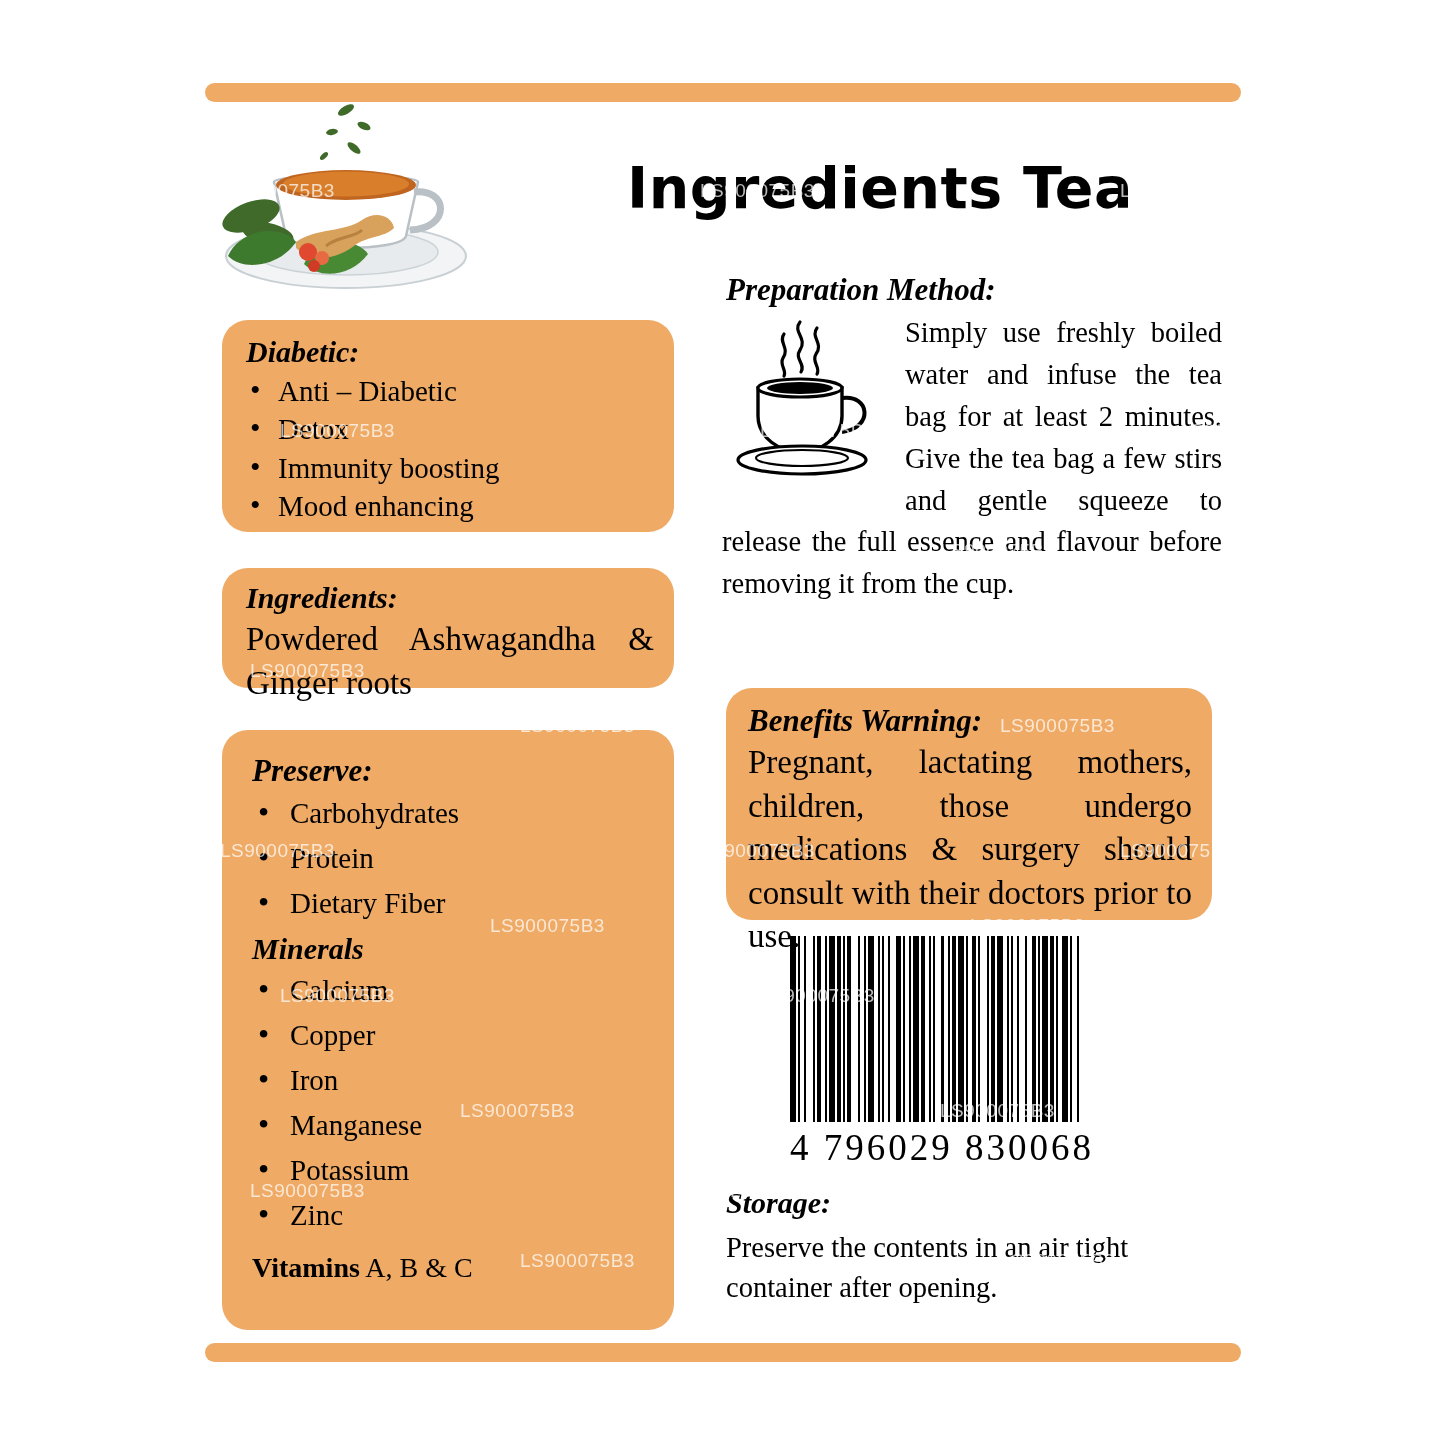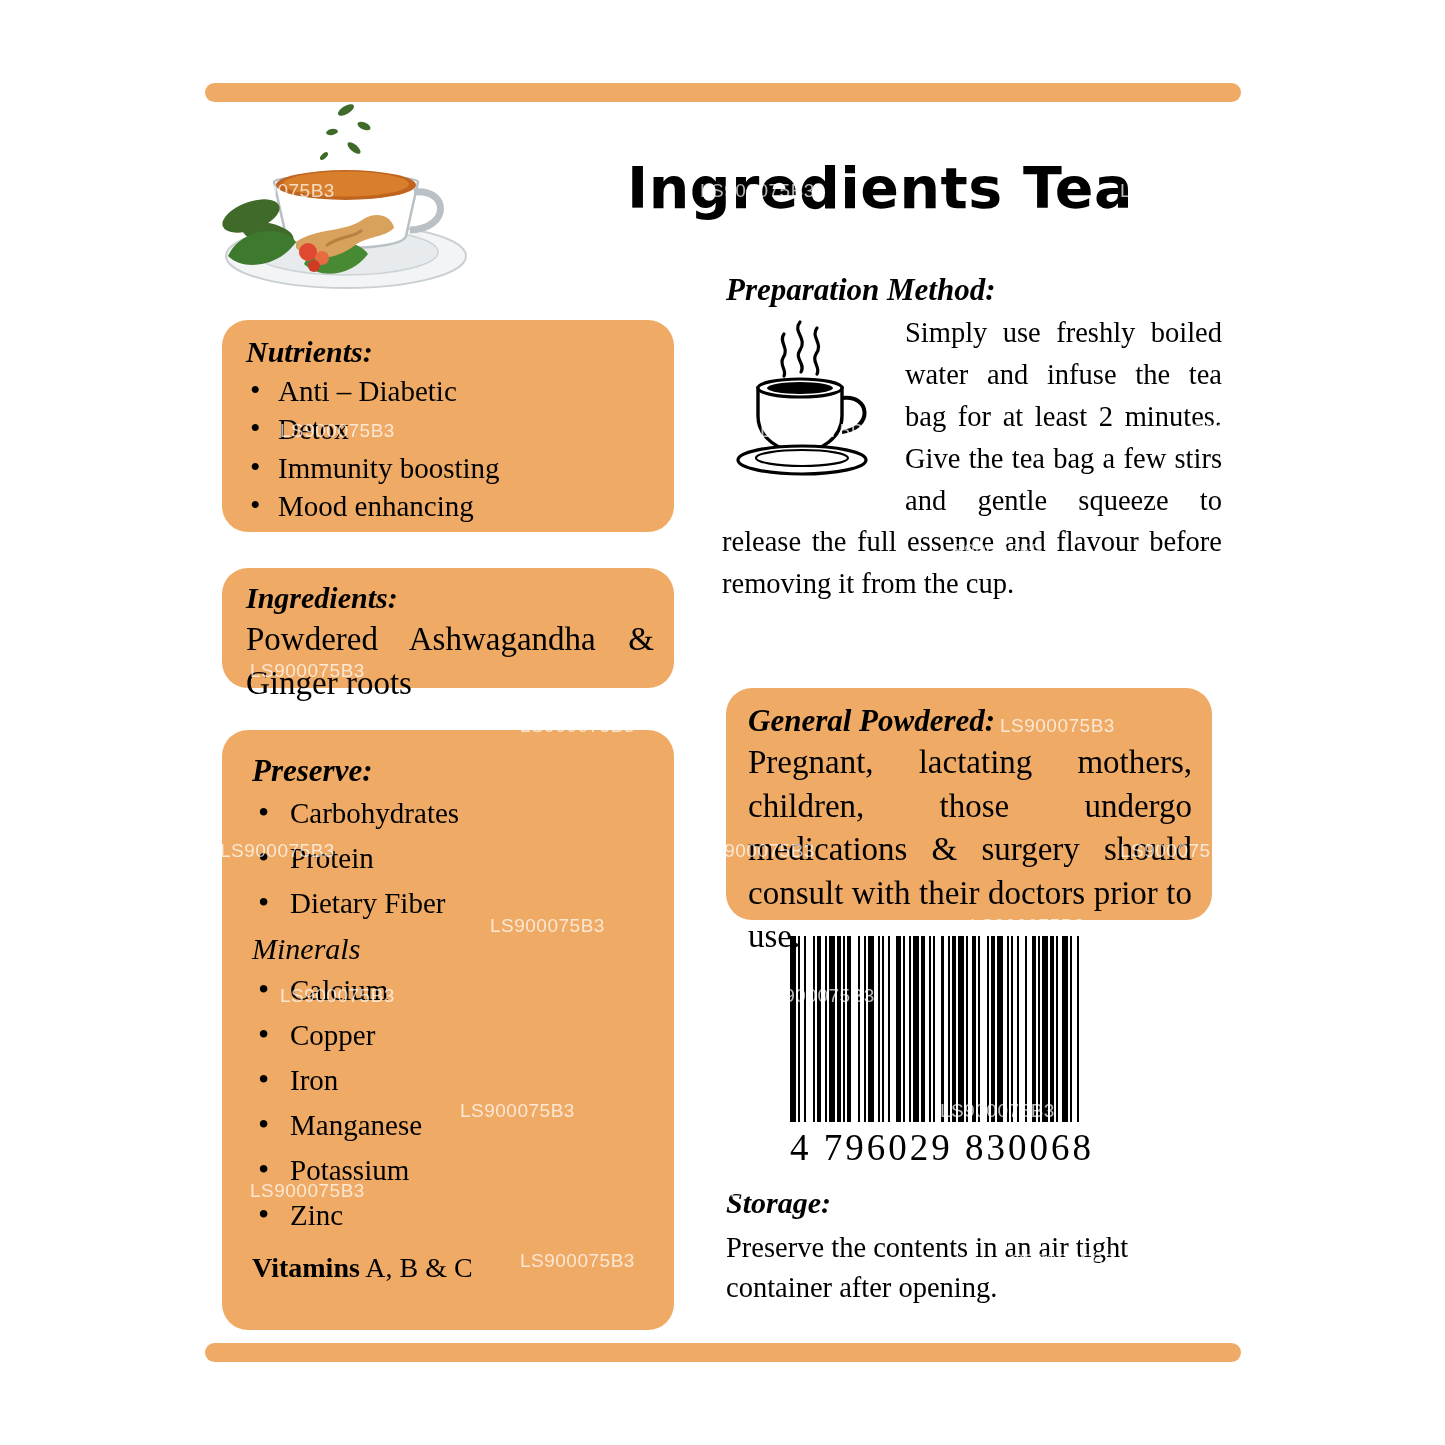--- a/index.html
+++ b/index.html
@@ -147,21 +147,21 @@
   }
   ul.nlist li::before {
     content: "\2022";
     position: absolute;
     left: 6px;
     top: -3px;
     font-size: 32px;
   }
   .minerals-head {
     font-style: italic;
-    font-weight: normal;
+    font-weight: bold;
     font-size: 30px;
     margin: 6px 0 2px 0;
   }
   .vitamins-line {
     font-size: 28px;
     margin-top: 14px;
   }
   .vitamins-line b {
     font-weight: bold;
     margin-top: 8px;
@@ -285,21 +285,21 @@
         <ellipse cx="136" cy="36" rx="6" ry="3" transform="rotate(-10 136 36)"></ellipse>
         <ellipse cx="158" cy="52" rx="8" ry="3.5" transform="rotate(40 158 52)"></ellipse>
         <ellipse cx="128" cy="60" rx="5" ry="2.5" transform="rotate(-45 128 60)"></ellipse>
       </g>
     </svg>
   </div>
 
   <div class="title">Ingredients Tea</div>
 
   <div class="panel panel-benefits">
-    <div class="sec-head">Nutrients:</div>
+    <div class="sec-head">Diabetic:</div>
     <ul class="bullets">
       <li>Anti – Diabetic</li>
       <li>Detox</li>
       <li>Immunity boosting</li>
       <li>Mood enhancing</li>
     </ul>
   </div>
 
   <div class="panel panel-ingredients">
     <div class="sec-head">Ingredients:</div>
@@ -343,21 +343,21 @@
         <ellipse cx="78" cy="74" rx="33" ry="6" fill="#000"></ellipse>
         <path d="M120 84 C148 80 152 114 120 118" fill="none" stroke="#000" stroke-width="4"></path>
         <ellipse cx="80" cy="146" rx="64" ry="14" fill="#fff" stroke="#000" stroke-width="3.2"></ellipse>
         <ellipse cx="80" cy="144" rx="46" ry="8" fill="none" stroke="#000" stroke-width="2.2"></ellipse>
       </svg>
     </span>
     <span>Simply use freshly boiled water and infuse the tea bag for at least 2 minutes. Give the tea bag a few stirs and gentle squeeze to release the full essence and flavour before removing it from the cup.</span>
   </div>
 
   <div class="panel panel-warning">
-    <div class="sec-head sec-head-lg">General Powdered:</div>
+    <div class="sec-head sec-head-lg">Benefits Warning:</div>
     <div class="ingredients-text">Pregnant, lactating mothers, children, those undergo medications &amp; surgery should consult with their doctors prior to use.</div>
   </div>
 
   <div class="barcode-wrap">
     <div class="barcode" id="barcode-bars">
         <span style="width: 6.15px; background: rgb(0, 0, 0);"></span>
         <span style="width: 2.05px; background: transparent;"></span>
         <span style="width: 2.05px; background: rgb(0, 0, 0);"></span>
         <span style="width: 4.1px; background: transparent;"></span>
         <span style="width: 2.05px; background: rgb(0, 0, 0);"></span>

